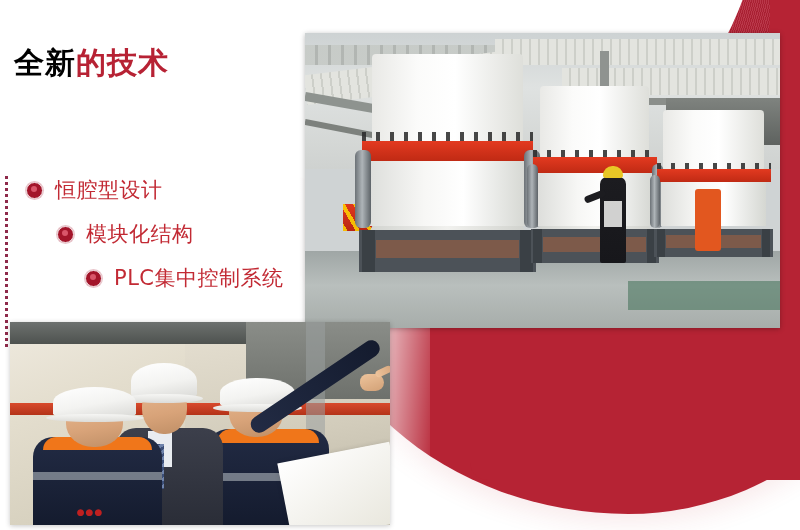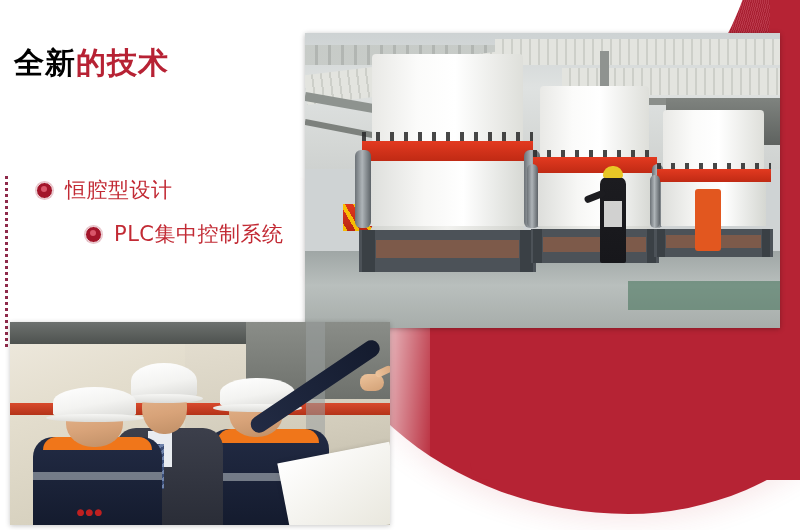--- a/index.html
+++ b/index.html
@@ -81,21 +81,21 @@
     width:3px; height:172px;
     background:repeating-linear-gradient(to bottom,#8e2a4a 0 3px,rgba(255,255,255,0) 3px 6px);
   }
 
   
   .bullets{position:absolute; left:0; top:168px; width:300px;}
   .bullet-row{
     display:flex; align-items:center;
     height:44px; white-space:nowrap;
   }
-  .bullet-row.indent-1{padding-left:36px;}
+  .bullet-row.indent-1{padding-left:26px;}
   .bullet-row.indent-2{padding-left:57px;}
   .bullet-row.indent-3{padding-left:85px;}
   .bullet-dot{
     position:relative;
     width:15px;height:15px;border-radius:50%;
     background:#a3152a;
     border:1px solid #f2dfe2;
     flex:0 0 auto;
     box-shadow:0 0 0 1px rgba(163,21,42,.25);
   }
@@ -325,20 +325,24 @@
   <div class="headline">
     <span class="hl-gold">全新</span><span class="hl-red">的技术</span>
   </div>
 
   <div class="dotted-rule"></div>
 
   <div class="bullets">
     <div class="bullet-row indent-1">
       <span class="bullet-dot"></span>
       <span class="bullet-text">恒腔型设计</span>
+    </div>
+    <div class="bullet-row indent-2">
+      <span class="bullet-dot"></span>
+      <span class="bullet-text">模块化结构</span>
     </div>
     <div class="bullet-row indent-3">
       <span class="bullet-dot"></span>
       <span class="bullet-text">PLC集中控制系统</span>
     </div>
   </div>
 
   <div class="photo" id="photo-top">
     <div class="ph-sky"></div>
     <div class="roof-truss"></div>

